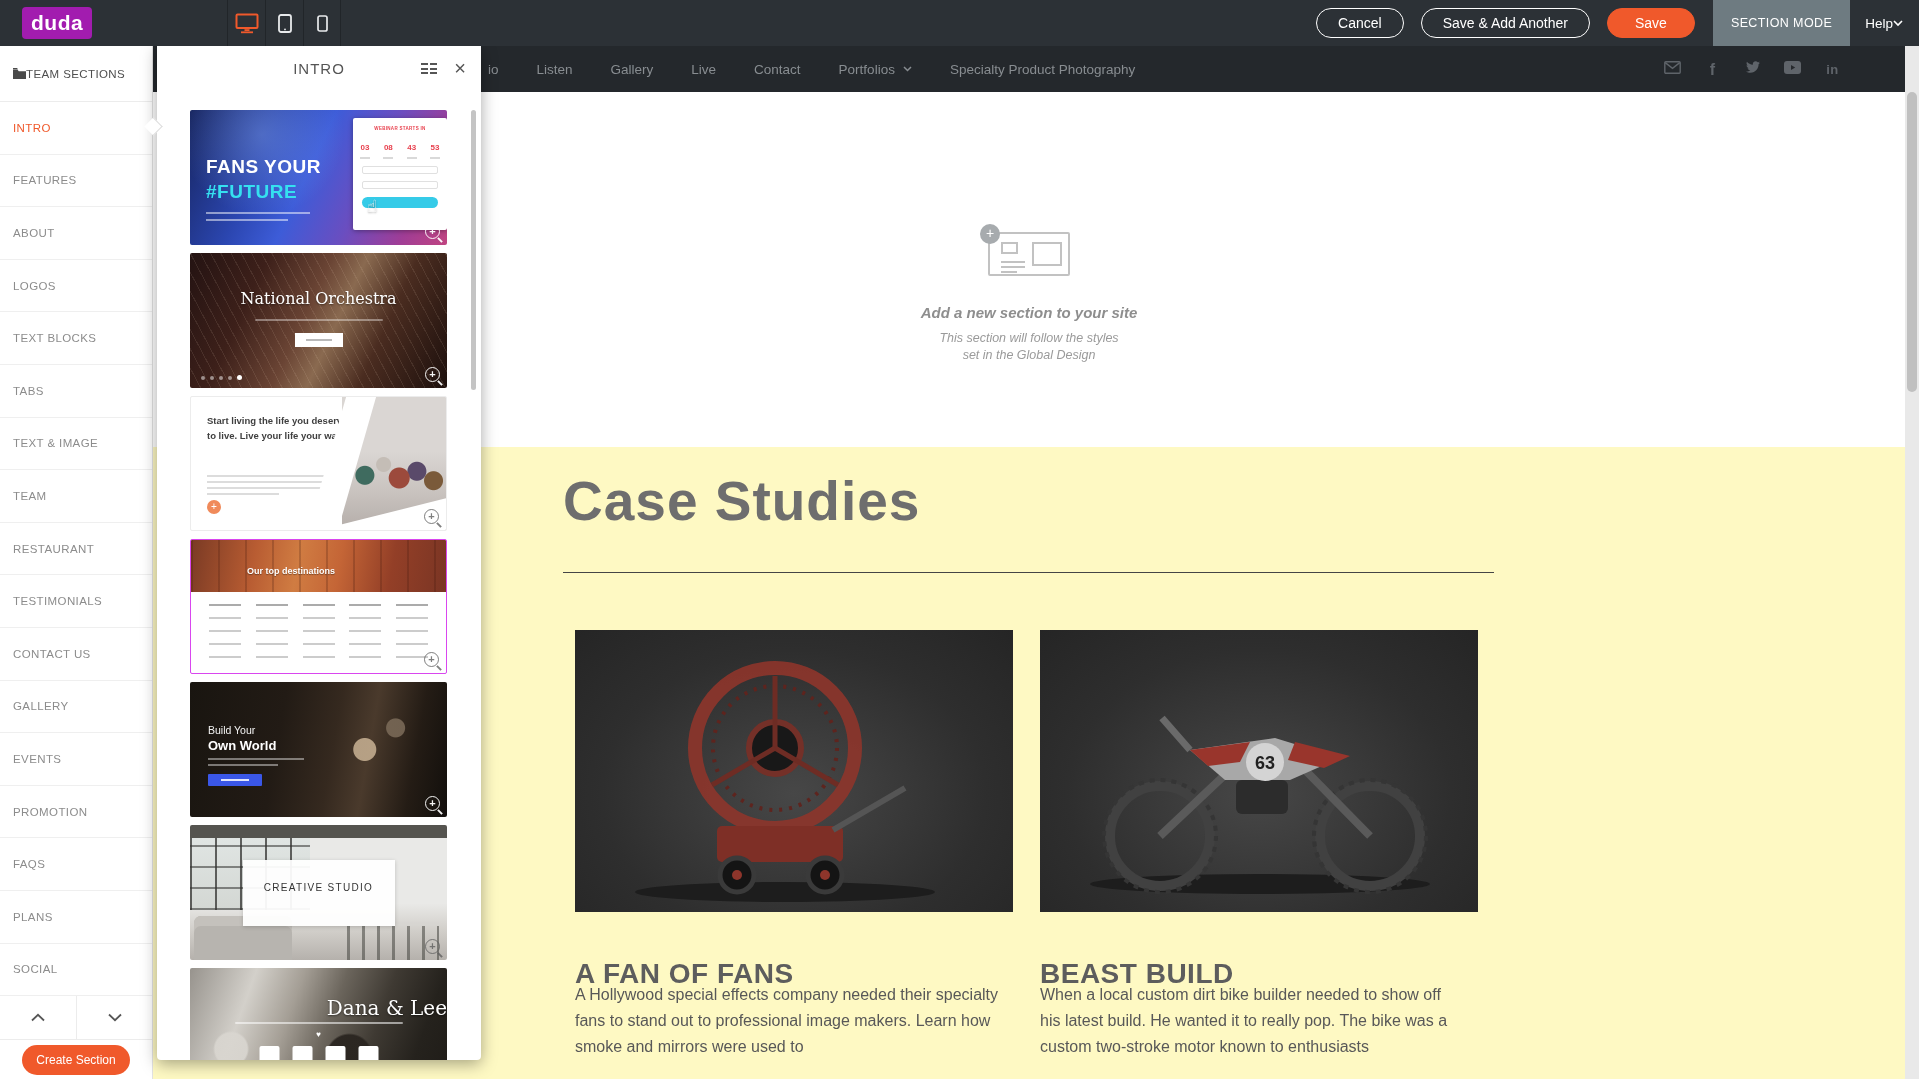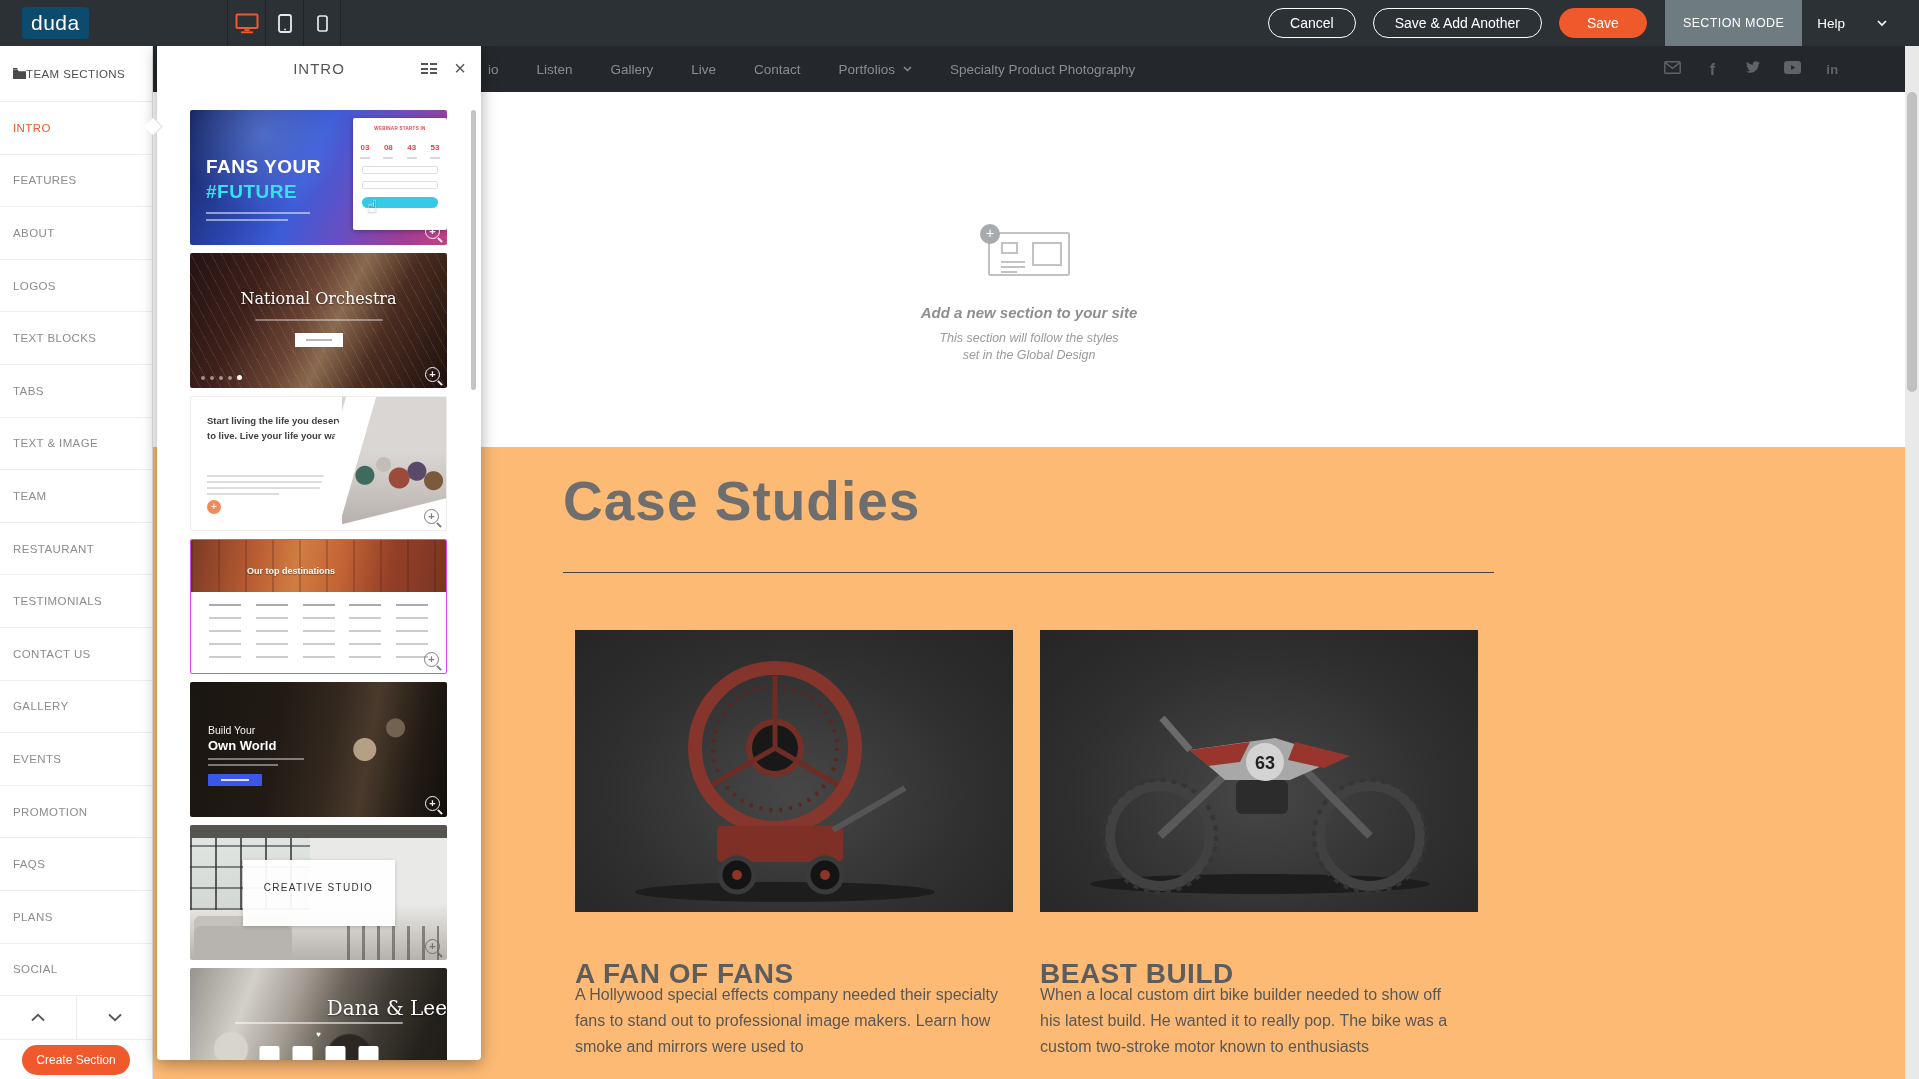--- a/index.html
+++ b/index.html
@@ -2,32 +2,32 @@
 <html><head>
 <meta charset="utf-8">
 <style>
   html,body{margin:0;padding:0;background:#1b1b1b;}
   *{box-sizing:border-box;}
   .stage{position:relative;width:1919px;height:1079px;overflow:hidden;background:#282828;
          font-family:"Liberation Sans",sans-serif;-webkit-font-smoothing:antialiased;}
 
   
   .topbar{position:absolute;left:0;top:0;right:0;height:46px;background:#2c3136;z-index:30;}
-  .logo{position:absolute;left:22px;top:7px;height:32px;padding:0 9px;background:#0c4a6e;color:#fff;
-        font-weight:normal;font-size:21px;line-height:31px;border-radius:4px;letter-spacing:.5px;}
+  .logo{position:absolute;left:22px;top:7px;height:32px;padding:0 9px;background:#a21caf;color:#fff;
+        font-weight:bold;font-size:21px;line-height:31px;border-radius:4px;letter-spacing:.5px;}
   .devices{position:absolute;left:227px;top:0;height:46px;display:flex;}
   .dev{width:38px;height:46px;display:flex;align-items:center;justify-content:center;border-left:1px solid #212529;}
   .dev:last-child{border-right:1px solid #212529;}
   .topbar-right{position:absolute;right:0;top:0;height:46px;display:flex;align-items:center;}
   .pill{height:30px;border-radius:16px;background:none;border:1px solid #fff;color:#fff;font-size:14px;
         padding:0 21px;margin-right:17px;font-family:inherit;cursor:pointer;}
   .pill.solid{background:#f0592b;border-color:#f0592b;padding:0 27px;margin-right:18px;}
   .mode-badge{height:46px;background:#6e7b81;color:#fff;font-size:12.5px;letter-spacing:.4px;
         display:flex;align-items:center;padding:12px 18px;}
-  .help{height:46px;display:flex;align-items:center;color:#fff;font-size:13.5px;padding:0 32px 0 15px;gap:32px;}
+  .help{height:46px;display:flex;align-items:center;color:#fff;font-size:13.5px;padding:0 16px 0 15px;}
 
   
   .site-nav{position:absolute;left:153px;top:46px;right:0;height:46px;background:#24282c;display:flex;
         align-items:center;gap:38px;padding-left:335px;color:#888d91;font-size:13.5px;z-index:1;}
   .site-nav .nav-item{white-space:nowrap;display:flex;align-items:center;gap:8px;}
   .site-social{position:absolute;right:78px;top:46px;height:46px;display:flex;gap:23px;align-items:center;z-index:2;color:#5f646a;}
   .soc{width:17px;text-align:center;font-size:14px;line-height:17px;}
   .soc.fb{font-weight:bold;font-size:16px;}
   .soc.li{font-weight:bold;font-size:13px;letter-spacing:.5px;}
 
@@ -35,21 +35,21 @@
   .ph{position:absolute;left:829px;top:232px;width:400px;text-align:center;z-index:2;}
   .ph-icon{position:relative;width:82px;height:44px;border:2px solid #c2c2c2;border-radius:2px;margin:0 auto;}
   .ph-plus{position:absolute;left:-10px;top:-10px;width:20px;height:20px;border-radius:50%;background:#a7abae;
         color:#fff;font-size:14px;line-height:19px;text-align:center;}
   .ph-a{position:absolute;left:11px;top:8px;width:17px;height:12px;border:2px solid #c2c2c2;}
   .ph-line{position:absolute;left:11px;height:2px;background:#c2c2c2;}
   .ph-b{position:absolute;left:42px;top:8px;width:30px;height:24px;border:2px solid #c2c2c2;}
   .ph-title{margin-top:28px;font-size:15px;font-weight:bold;font-style:italic;color:#8e8e8e;}
   .ph-sub{margin-top:9px;font-size:12.5px;font-style:italic;color:#9a9a9a;line-height:17px;}
 
-  .dark-section{position:absolute;left:153px;top:447px;right:0;height:632px;background:#fdba74;z-index:1;}
+  .dark-section{position:absolute;left:153px;top:447px;right:0;height:632px;background:#fef9c3;z-index:1;}
   .cs-title{position:absolute;left:410px;top:22px;font-size:55px;font-weight:bold;color:#6e6e6e;letter-spacing:1px;}
   .cs-rule{position:absolute;left:410px;top:125px;width:931px;height:1px;background:#454545;}
   .case-card{position:absolute;top:183px;width:438px;}
   .case-card.c1{left:422px;}
   .case-card.c2{left:887px;}
   .cc-img{width:438px;height:282px;background:radial-gradient(ellipse at 50% 58%, #474747 0%, #2e2e2e 62%, #252525 100%);
         overflow:hidden;}
   .cc-head{position:absolute;left:0;top:300px;font-size:28px;font-weight:bold;color:#5d5d5d;letter-spacing:.5px;}
   .cc-text{position:absolute;left:0;top:352px;width:424px;font-size:16px;line-height:26px;color:#585858;margin:0;}
 

